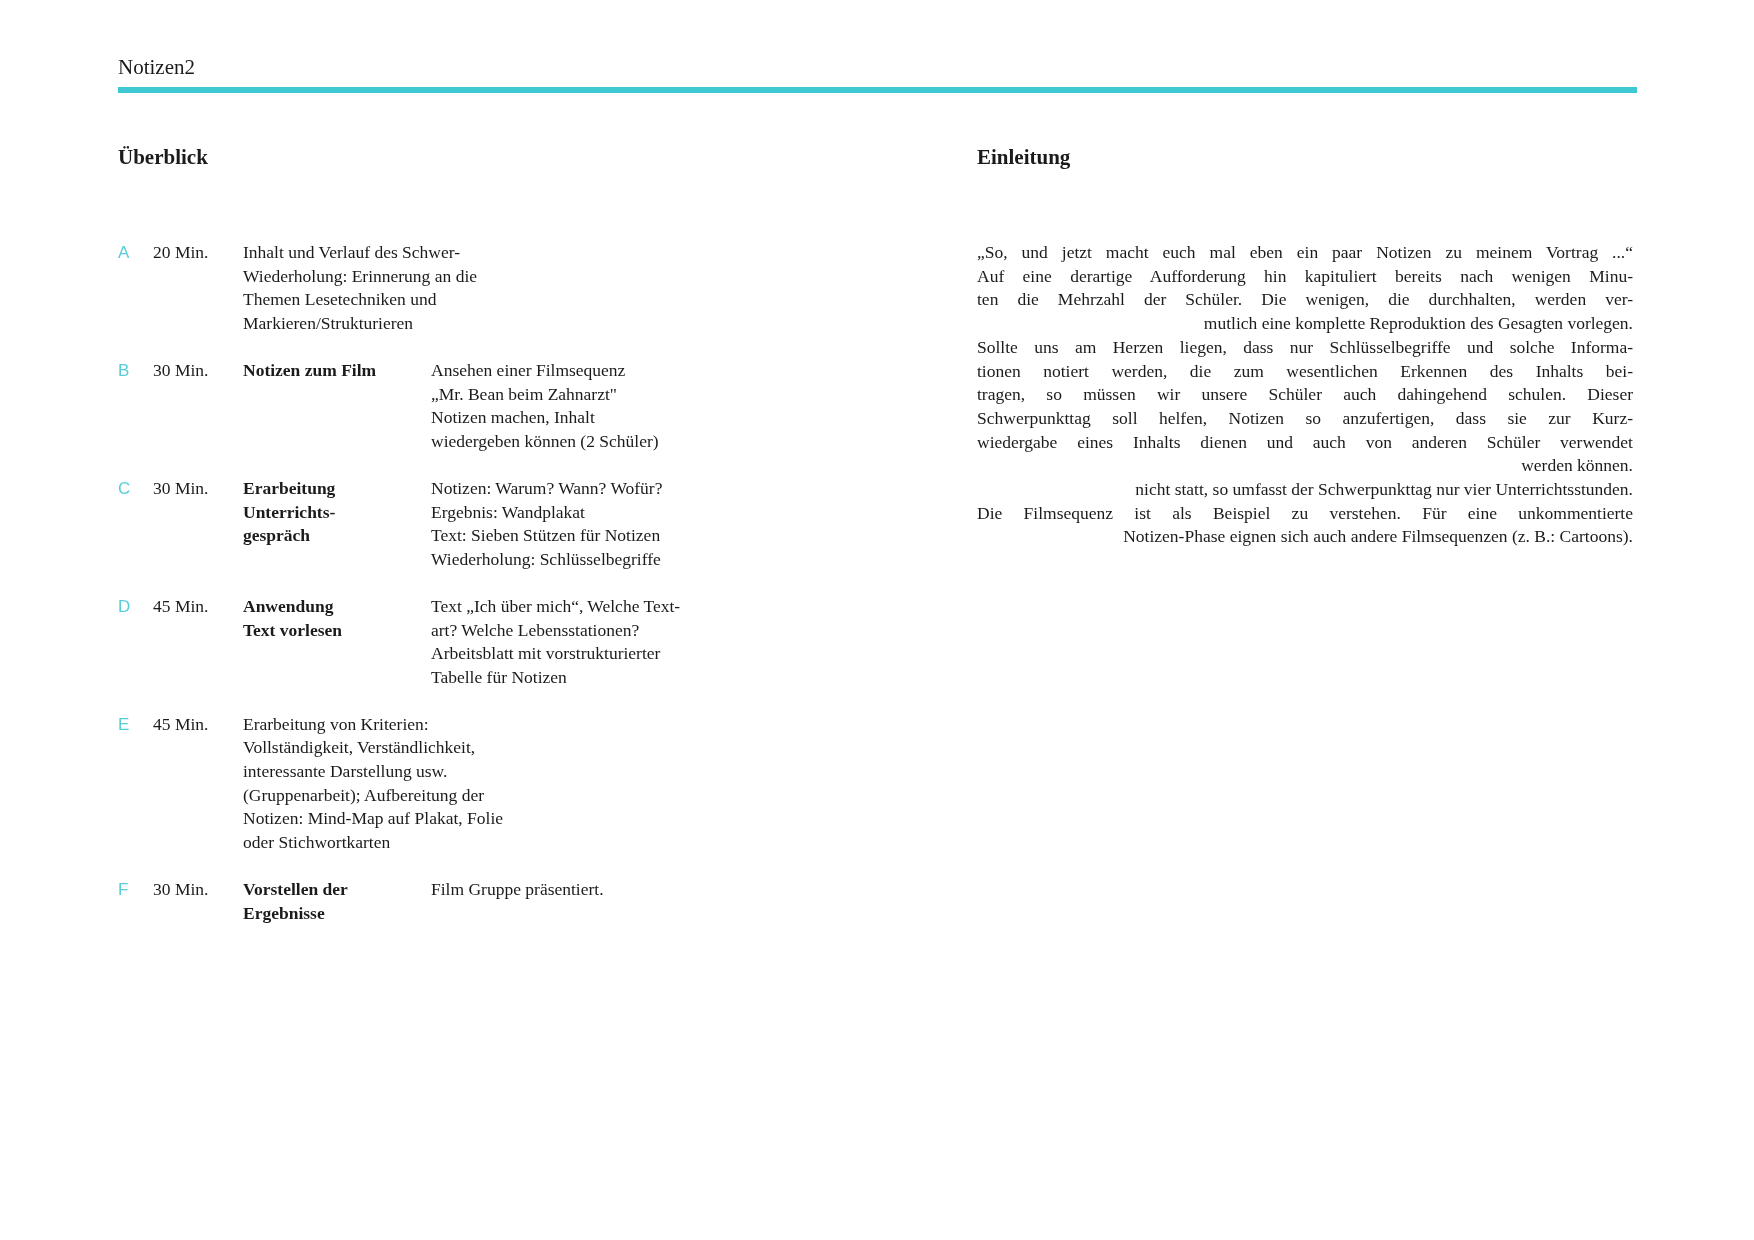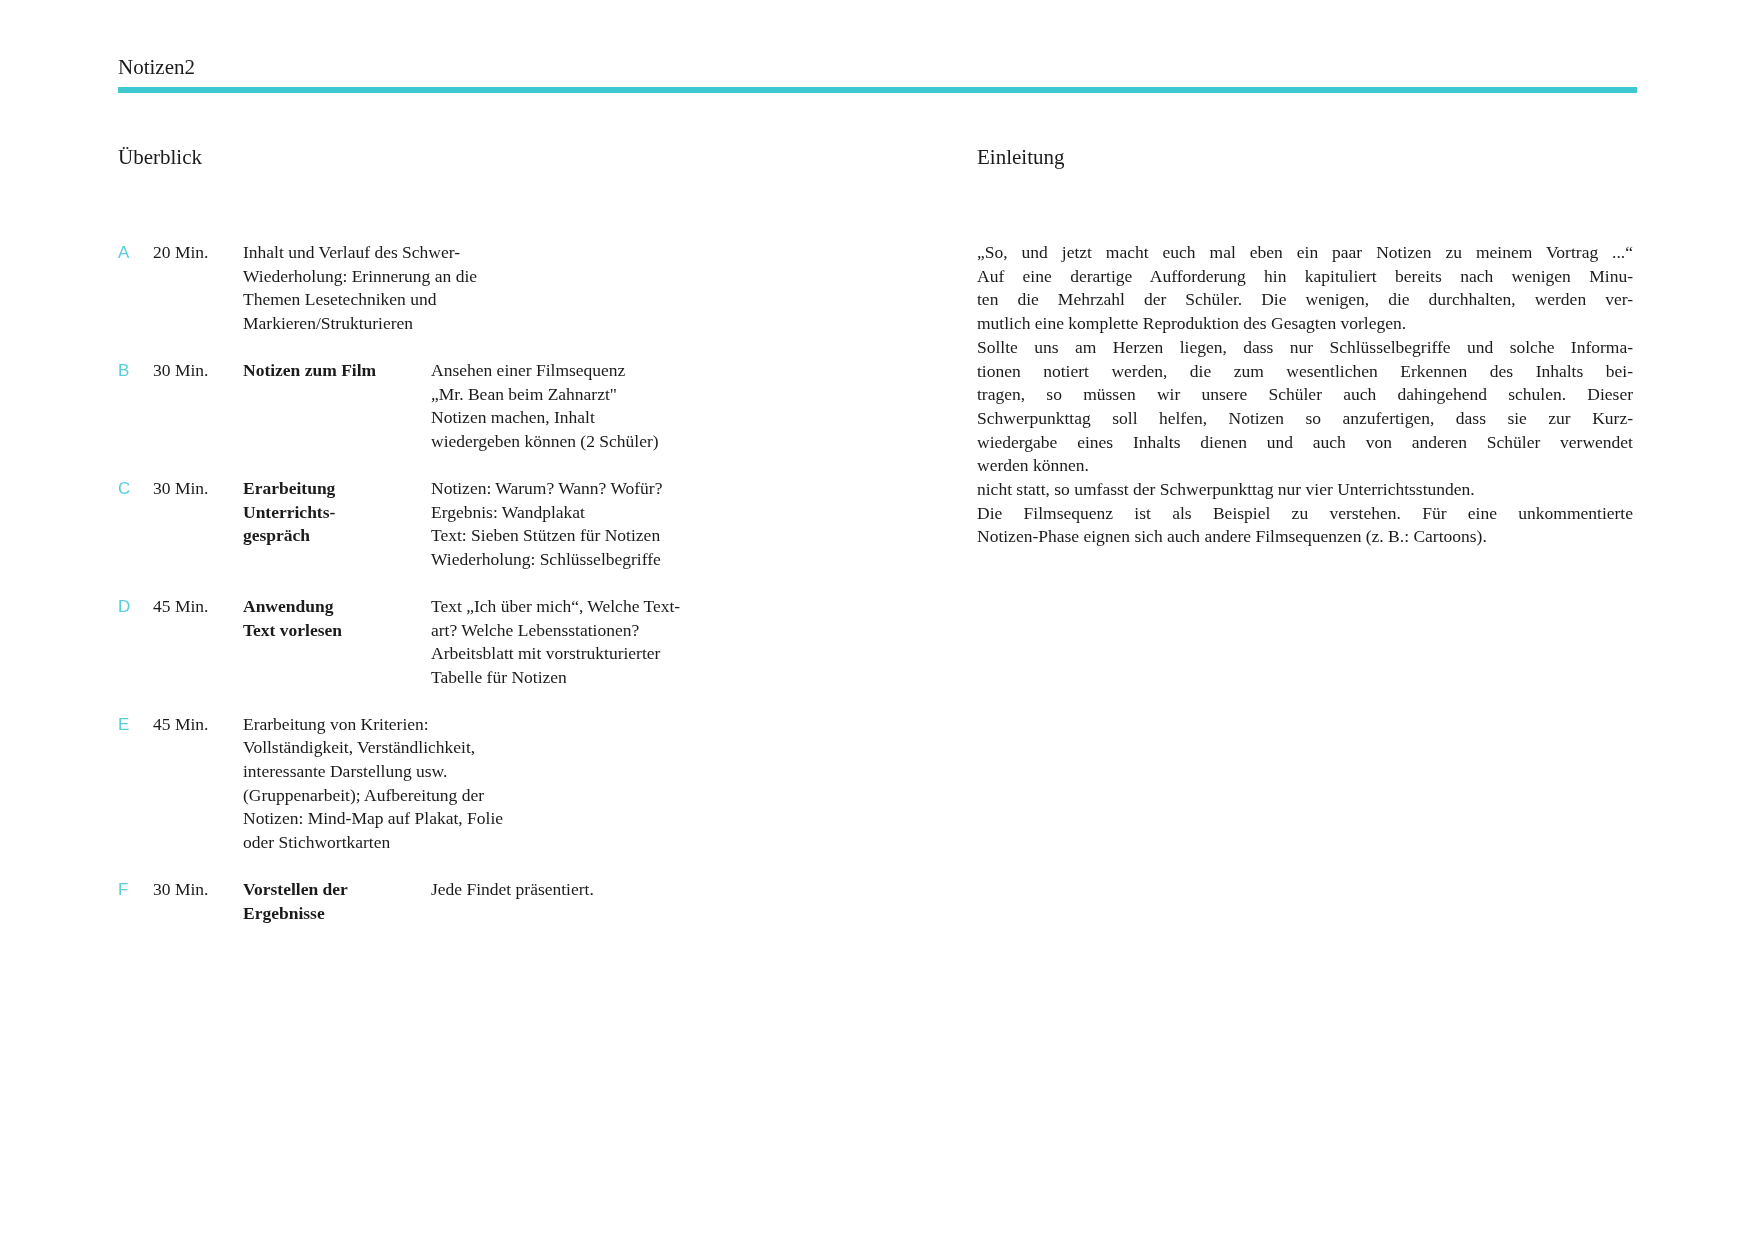--- a/index.html
+++ b/index.html
@@ -42,21 +42,21 @@
     width: 680px;
   }
   .col-right {
     position: absolute;
     left: 977px;
     top: 144px;
     width: 656px;
   }
   .col-heading {
     font-size: 21px;
-    font-weight: normal;
+    font-weight: bold;
     line-height: 26px;
     margin: 0 0 71px 0;
   }
 
   
   .ov-row {
     display: grid;
     grid-template-columns: 35px 90px 188px auto;
     font-size: 17.5px;
     line-height: 23.6px;
@@ -67,20 +67,21 @@
     font-family: "Liberation Sans", sans-serif;
     font-size: 17px;
   }
   .cell div { white-space: nowrap; }
   .b { font-weight: bold; }
 
   
   .eline {
     font-size: 17.5px;
     line-height: 23.7px;
+    text-align: right;
   }
   .eline.just {
     text-align: justify;
     text-align-last: justify;
   }
 </style>
 </head>
 <body>
 
 <div class="page">
@@ -192,21 +193,21 @@
       <div class="cell">
           <div>30 Min.</div>
         </div>
       <div class="cell">
         <div class="b">Vorstellen der</div>
         <div class="b">Ergebnisse</div>
         <div class="b"></div>
         <div></div>
       </div>
       <div class="cell">
-        <div>Jede Findet präsentiert.</div>
+        <div>Film Gruppe präsentiert.</div>
         <div></div>
         <div></div>
         <div></div>
         <div></div>
         <div></div>
       </div>
     </div>
   </div>
 
   <div class="col-right">

